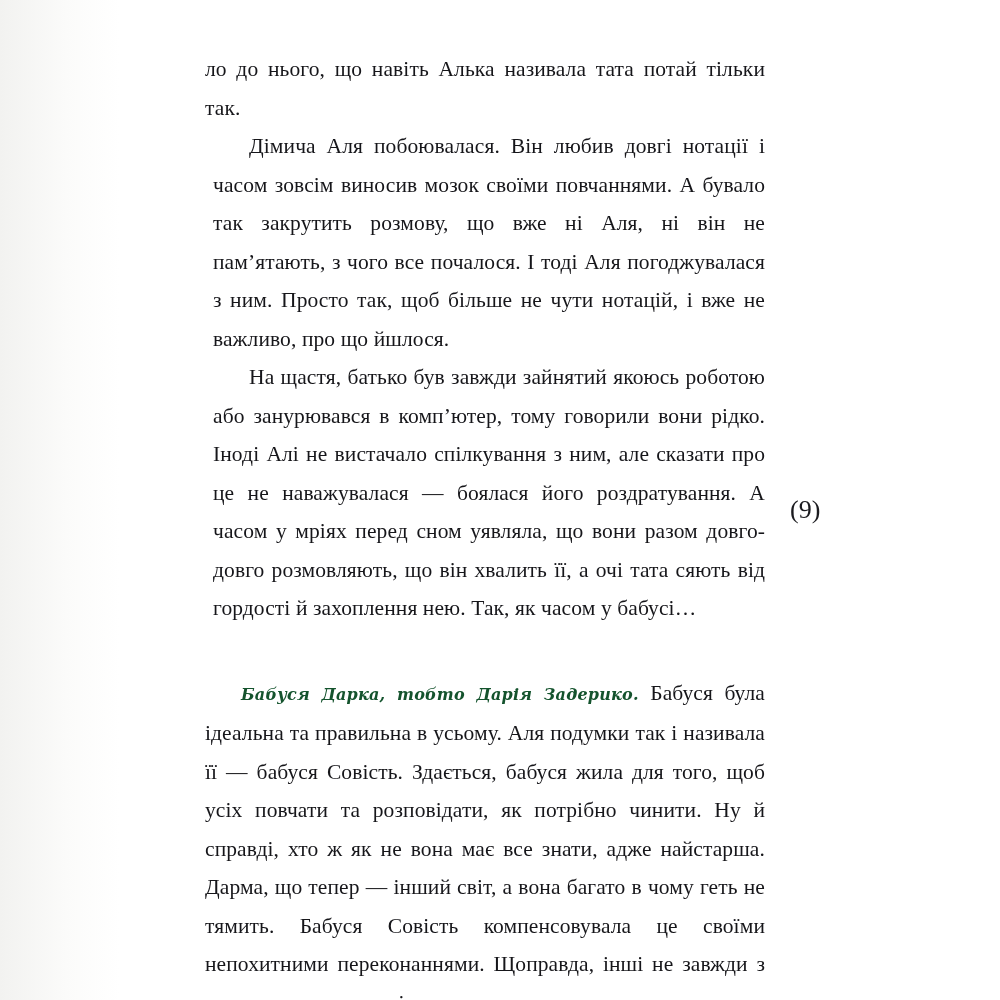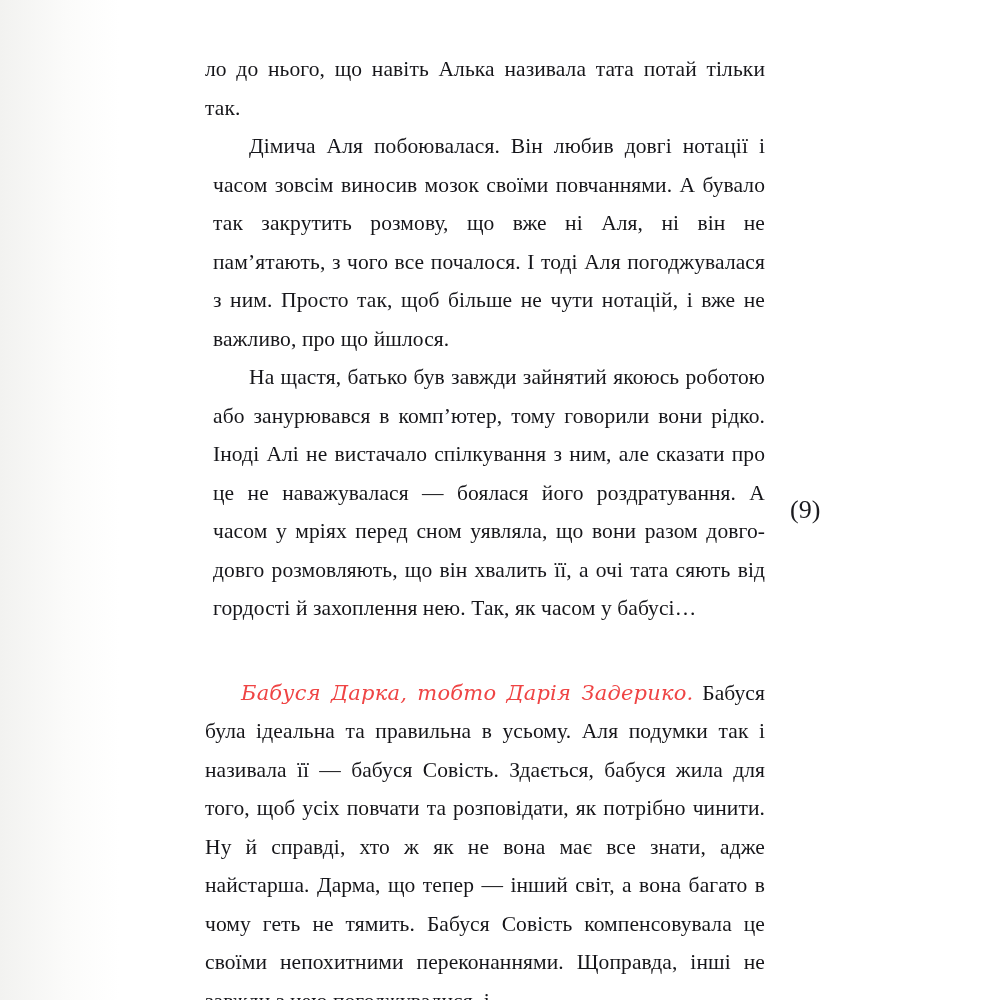--- a/index.html
+++ b/index.html
@@ -49,24 +49,24 @@
   }
   p.cont {
     text-indent: 0;
   }
   .section-gap {
     height: 46px;
   }
   .section-head {
     font-family: "DejaVu Serif", serif;
     font-style: italic;
-    font-weight: 400;
-    font-size: 21px;
+    font-weight: 700;
+    font-size: 16px;
     letter-spacing: 0.2px;
-    color: #ef4444;
+    color: #14532d;
   }
   .page-number {
     position: absolute;
     left: 790px;
     top: 495px;
     font-size: 26px;
     color: #1b1b1f;
     font-family: "Liberation Serif", serif;
   }
   .paragraph-block + .paragraph-block { margin-top: 0; margin-left: 8px; }

